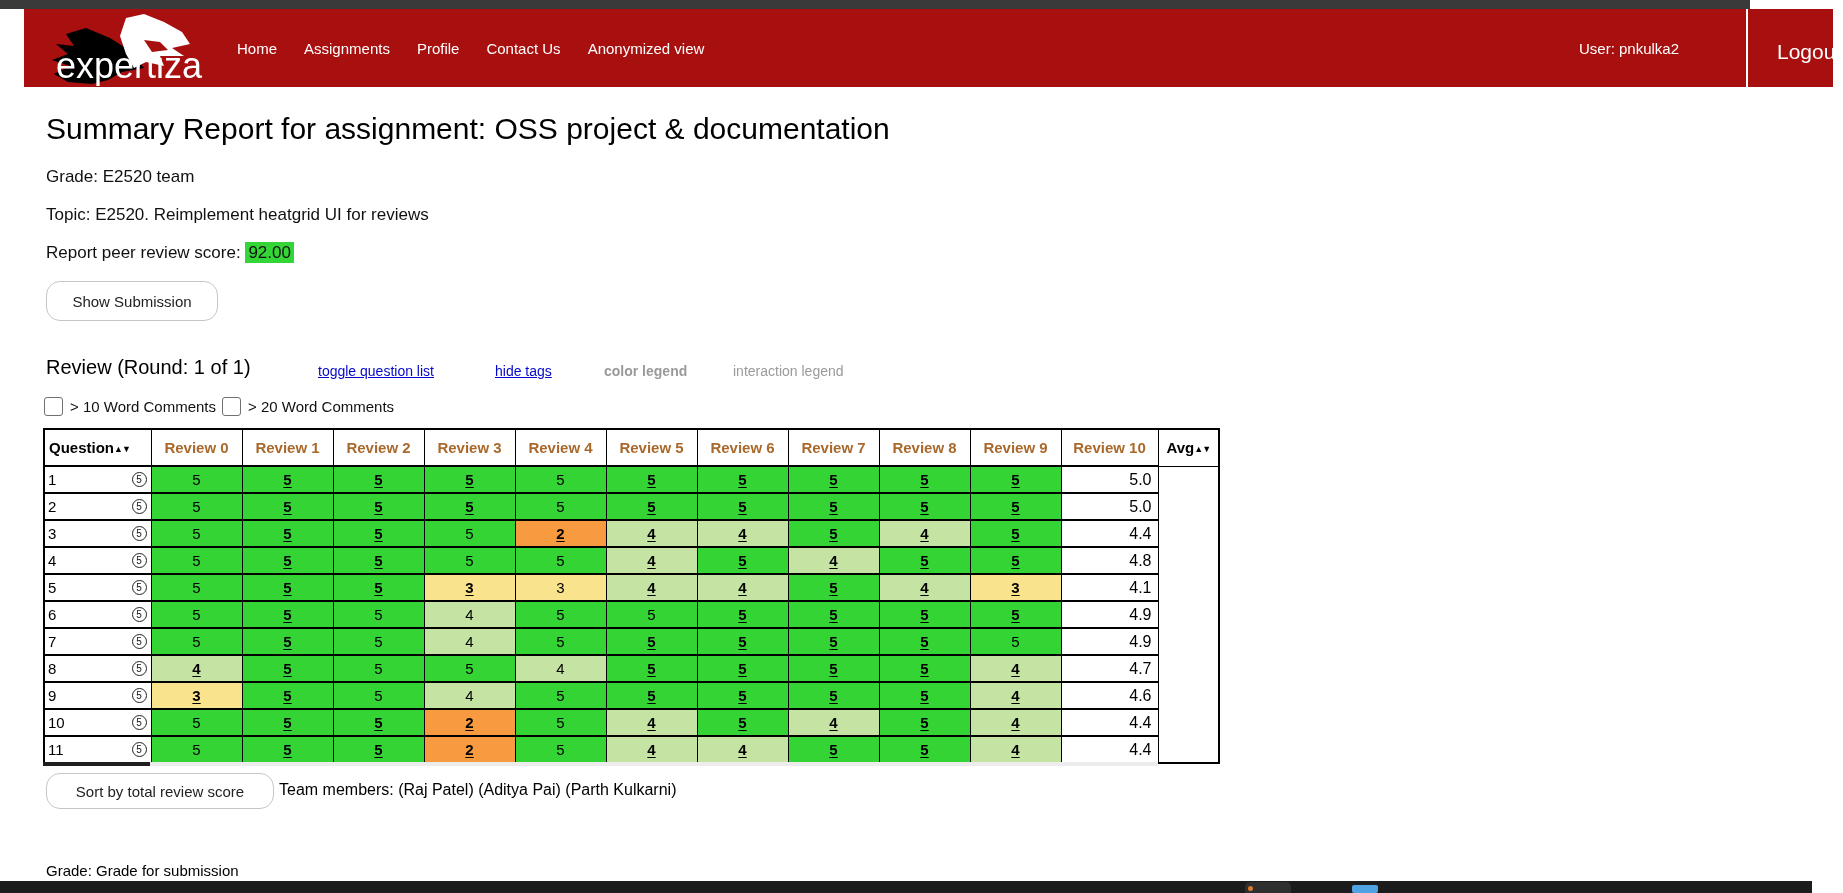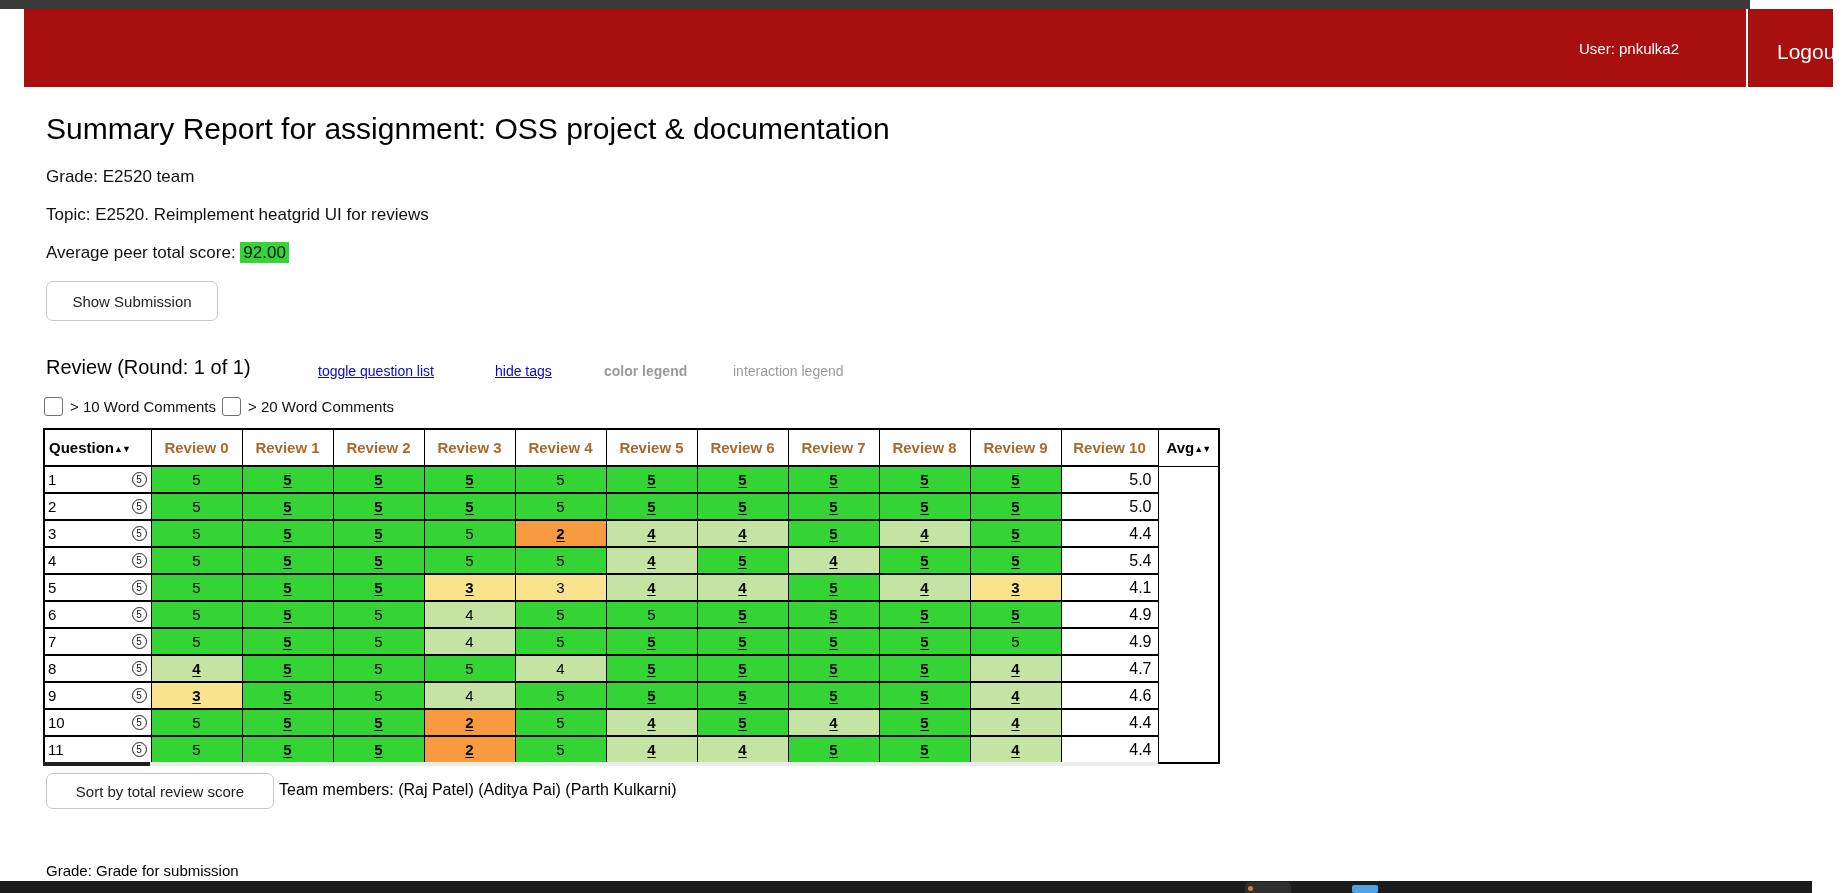--- a/index.html
+++ b/index.html
@@ -17,21 +17,21 @@
   .user-label{position:absolute;left:1555px;top:31px;color:#fff;font-size:15px;}
   .nav-sep{position:absolute;left:1722px;top:0;width:2px;height:78px;background:#fff;}
   .logout{position:absolute;left:1753px;top:31px;color:#fff;font-size:21px;cursor:pointer;}
 
   
   .page-title{position:absolute;left:46px;top:112px;font-size:30px;color:#000;}
   .info-line{position:absolute;left:46px;font-size:17px;color:#111;}
   .team-line{top:167px;} .topic-line{top:205px;} .avg-line{top:243px;}
   .avg-highlight{background:#33D636;padding:1px 3px;}
 
-  .btn{position:absolute;background:#fff;border:1px solid #c6c6c6;border-radius:7px;
+  .btn{position:absolute;background:#fff;border:1px solid #c6c6c6;border-radius:14px;
        font-size:15px;color:#222;font-family:"Liberation Sans",sans-serif;cursor:pointer;}
   .show-submission{left:46px;top:281px;width:172px;height:40px;}
   .sort-btn{left:46px;top:773px;width:228px;height:36px;}
 
   
   .review-heading{position:absolute;left:46px;top:356px;font-size:20px;color:#000;}
   .rlink{position:absolute;top:363px;font-size:14px;cursor:pointer;}
   .rlink.link{color:#0408C8;text-decoration:underline;}
   .rlink.muted{color:#9a9a9a;}
   .l0{left:318px;} .l1{left:495px;} .l2{left:604px;font-weight:bold;} .l3{left:733px;}
@@ -75,30 +75,45 @@
   .task-icon2{position:absolute;left:1352px;top:4px;width:26px;height:8px;background:#4fa3e3;border-radius:2px;}
 </style>
 </head>
 <body>
 
 <div id="app">
 
   <div class="topstrip"></div>
 
   <div class="navbar">
+    <div class="logo">
+      <svg width="215" height="77" viewBox="0 0 215 77">
+        <polygon points="38,18 62,28 84,42 96,58 74,62 60,70 44,74 20,72 6,64 22,56 4,50 20,44 8,34 26,36 18,24" fill="#000"></polygon>
+        <polygon points="78,8 96,4 116,12 134,22 142,34 124,38 136,46 112,46 116,56 98,52 86,58 78,44 72,26" fill="#fff"></polygon>
+        <polygon points="96,30 112,32 120,40 104,42" fill="#A80F0F"></polygon>
+        <text x="8" y="68" font-family="Liberation Sans, sans-serif" font-size="36" fill="#fff">expertiza</text>
+      </svg>
+    </div>
+    <div class="navmenu">
+      <span class="nav-item">Home</span>
+      <span class="nav-item">Assignments</span>
+      <span class="nav-item">Profile</span>
+      <span class="nav-item">Contact Us</span>
+      <span class="nav-item">Anonymized view</span>
+    </div>
     <span class="user-label">User: pnkulka2</span>
     <div class="nav-sep"></div>
     <span class="logout">Logout</span>
   </div>
 
   <div class="page-title">Summary Report for assignment: OSS project &amp; documentation</div>
   <div class="info-line team-line">Grade: E2520 team</div>
   <div class="info-line topic-line">Topic: E2520. Reimplement heatgrid UI for reviews</div>
   <div class="info-line avg-line">
-    <span>Average peer total score: </span><span class="avg-highlight">92.00</span>
+    <span>Report peer review score: </span><span class="avg-highlight">92.00</span>
   </div>
 
   <button class="btn show-submission">Show Submission</button>
 
   <div class="review-heading">Review (Round: 1 of 1)</div>
   <span class="rlink link l0">toggle question list</span>
   <span class="rlink link l1">hide tags</span>
   <span class="rlink muted l2">color legend</span>
   <span class="rlink muted l3">interaction legend</span>
 
@@ -213,21 +228,21 @@
           <td class="score" style="background: rgb(53, 212, 53);"><span>5</span></td>
           <td class="score" style="background: rgb(53, 212, 53);"><span class="u">5</span></td>
           <td class="score" style="background: rgb(53, 212, 53);"><span class="u">5</span></td>
           <td class="score" style="background: rgb(53, 212, 53);"><span>5</span></td>
           <td class="score" style="background: rgb(53, 212, 53);"><span>5</span></td>
           <td class="score" style="background: rgb(197, 227, 162);"><span class="u">4</span></td>
           <td class="score" style="background: rgb(53, 212, 53);"><span class="u">5</span></td>
           <td class="score" style="background: rgb(197, 227, 162);"><span class="u">4</span></td>
           <td class="score" style="background: rgb(53, 212, 53);"><span class="u">5</span></td>
           <td class="score" style="background: rgb(53, 212, 53);"><span class="u">5</span></td>
-          <td class="avgcell">5.4</td>
+          <td class="avgcell">4.8</td>
           <td class="blank"></td>
         </tr>
         <tr>
           <td class="qcell">
             <div class="qwrap">
               <span>5</span>
               <span class="qicon">5</span>
             </div>
           </td>
           <td class="score" style="background: rgb(53, 212, 53);"><span>5</span></td>

